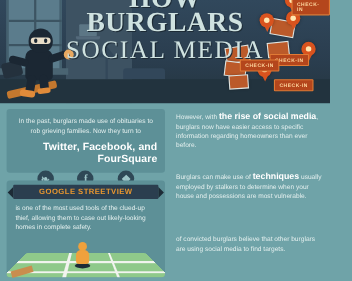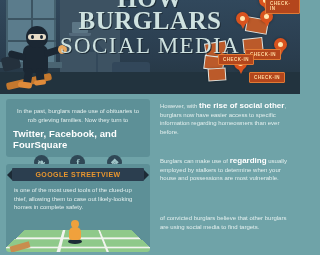--- a/index.html
+++ b/index.html
@@ -170,21 +170,21 @@
   }
   #card-social { top:5px; height:58px; padding:8px 7px 0 7px; }
 
   .p-small {
     font-size:6px; line-height:8.5px; color:#e3efee;
     font-family:"Liberation Sans", sans-serif;
   }
   .p-small.center { text-align:center; }
 
   #social-brands {
-    margin-top:4px; text-align:left;
+    margin-top:4px; text-align:right;
     font-size:9.5px; font-weight:bold; color:#ffffff; letter-spacing:.1px;
   }
   #social-icons {
     margin-top:5px; display:flex; justify-content:space-around;
     padding:0 10px;
   }
   .si {
     width:15px; height:15px; border-radius:50%; background:#2f4856;
     display:flex; align-items:center; justify-content:center;
     color:#9fc5c8; font-size:10px; font-weight:bold;
@@ -359,24 +359,24 @@
       <div class="map-edge"></div>
       <div class="pegman">
         <div class="peg-base"></div>
         <div class="peg-body"></div>
         <div class="peg-head"></div>
       </div>
     </div>
   </div>
 
   <div class="col-right" id="txt-rise">
-    <p class="p-small"><span>However, with </span><span class="hl-white">the rise of social other</span><span>, burglars now have easier access to specific information regarding homeowners than ever before.</span></p>
+    <p class="p-small"><span>However, with </span><span class="hl-white">the rise of social media</span><span>, burglars now have easier access to specific information regarding homeowners than ever before.</span></p>
   </div>
 
   <div class="col-right" id="txt-tech">
-    <p class="p-small"><span>Burglars can make use of </span><span class="hl-white">regarding</span><span> usually employed by stalkers to determine when your house and possessions are most vulnerable.</span></p>
+    <p class="p-small"><span>Burglars can make use of </span><span class="hl-white">techniques</span><span> usually employed by stalkers to determine when your house and possessions are most vulnerable.</span></p>
   </div>
 
   <div class="col-right" id="txt-stat">
     <div class="p-small" style="margin-top:2px;">of convicted burglars believe that other burglars are using social media to find targets.</div>
   </div>
 
 </div>
 
 </body></html>

